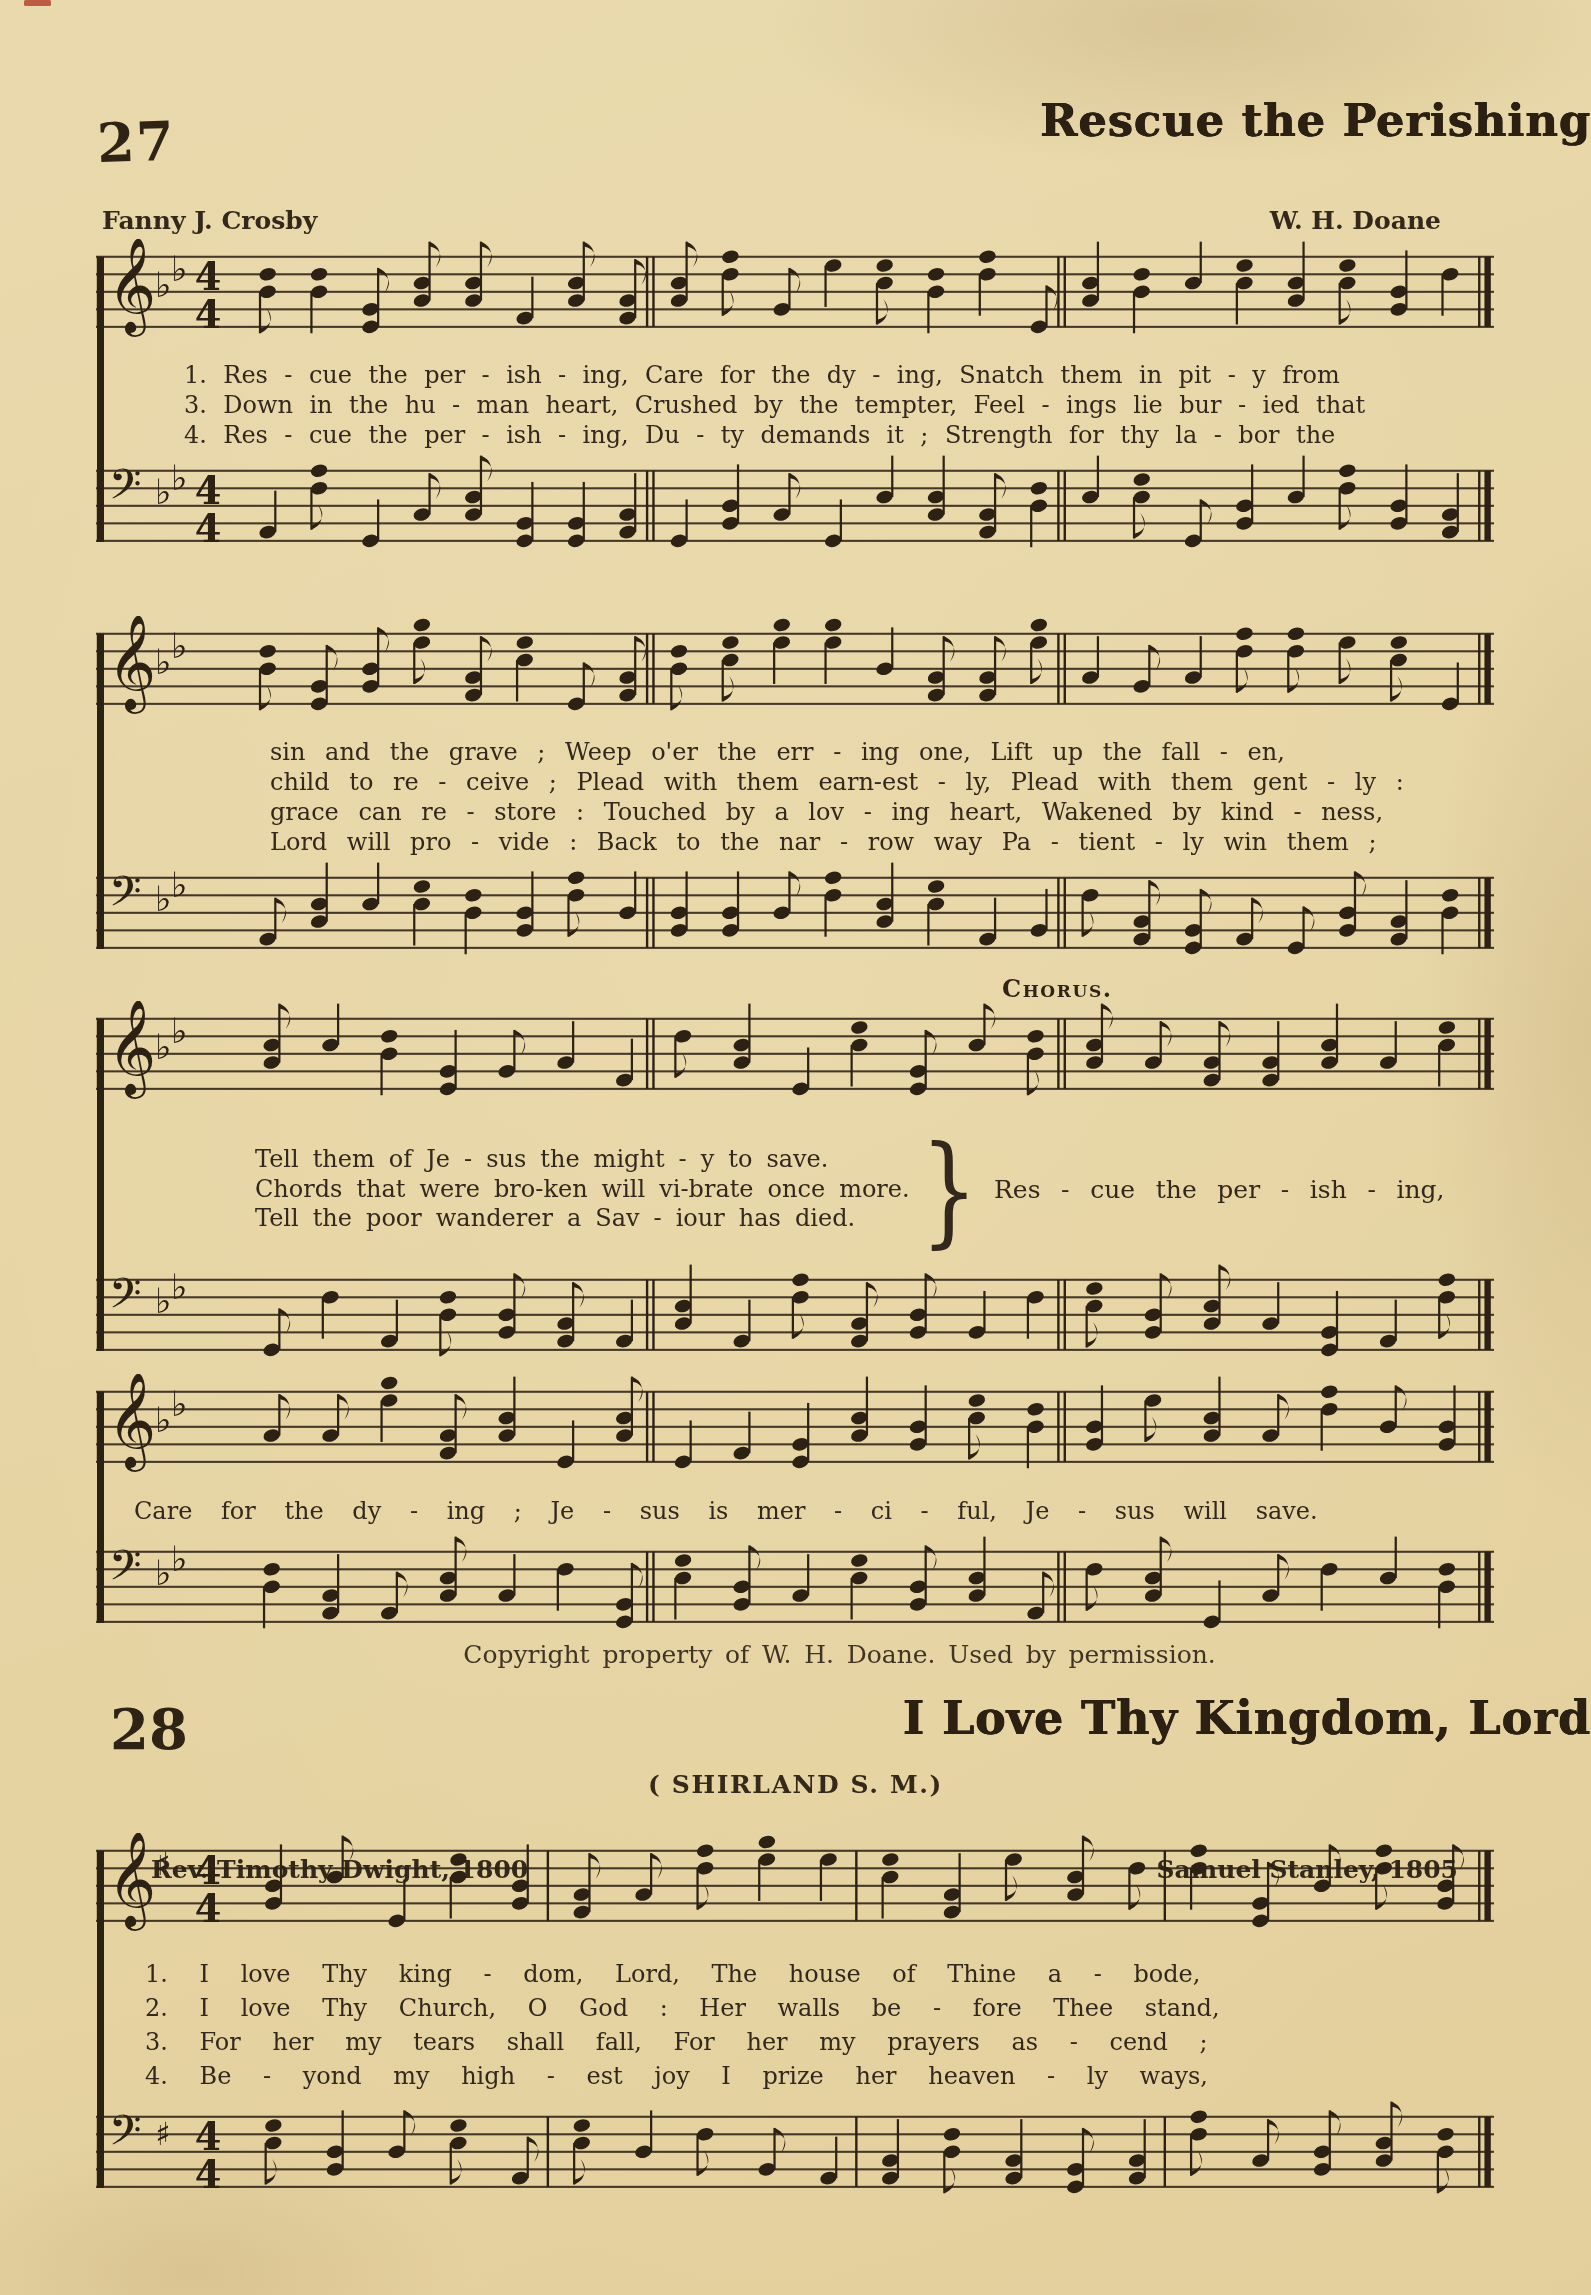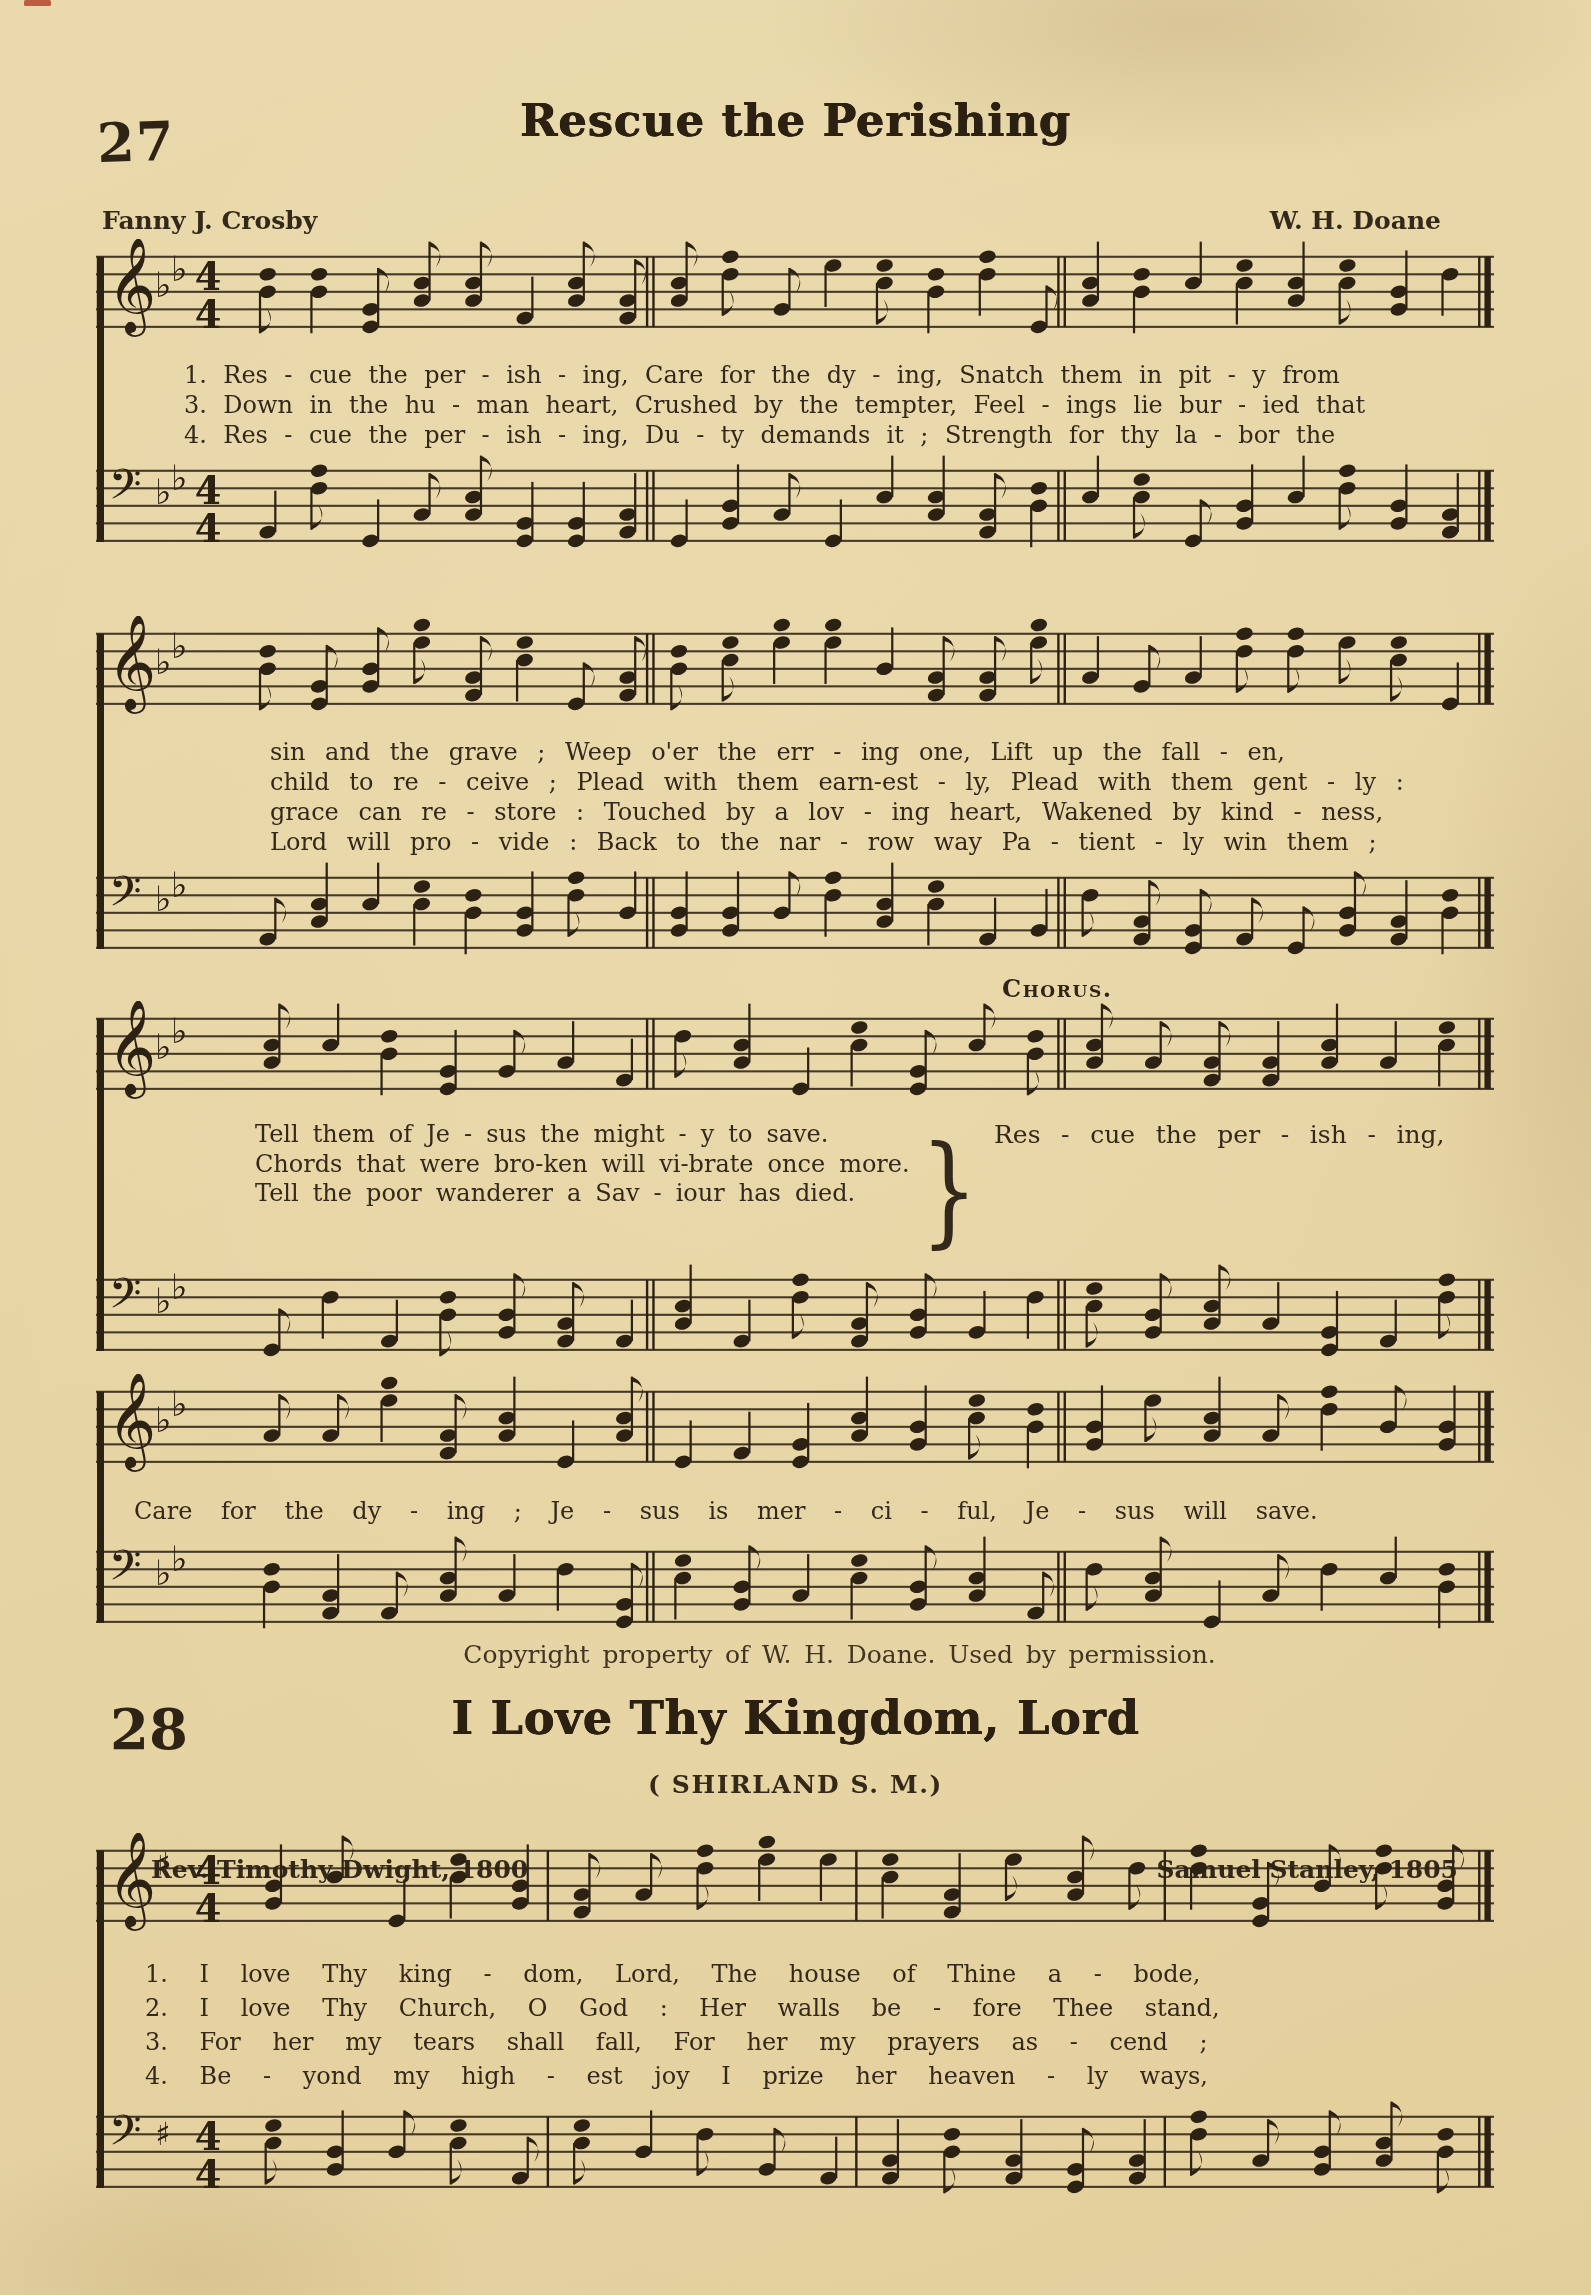--- a/index.html
+++ b/index.html
@@ -12,21 +12,21 @@
       radial-gradient(ellipse 1115px 1753px at 50% 45%, rgba(255,248,220,.10), transparent 80%),
       linear-gradient(160deg,#e9d9ac 0%, #e7d5a5 45%, #e3cf9c 100%);
     font-family:"DejaVu Serif","Liberation Serif",serif;
     color:#32271a;
   }
   .scan-mark{position:absolute;left:24px;top:0;width:27px;height:5.6px;background:#b5452f;opacity:.85;border-radius:1.6px;}
   .hymn-number{position:absolute;font-weight:bold;color:#2e2315;}
   .n27{left:97px;top:110px;font-size:54px;letter-spacing:1.6px;transform:rotate(-2deg);}
   .n28{left:110px;top:1696px;font-size:56px;}
   .hymn-title{
-    position:absolute;left:0;width:100%;text-align:center;margin:0;
+    position:absolute;left:0;width:100%;text-align:right;margin:0;
     font-weight:bold;color:#2b2012;letter-spacing:0.8px;
     text-shadow:0.5px 0 #2b2012, -0.2px 0 #2b2012;
   }
   .t27{top:94px;font-size:45px;}
   .t28{top:1691px;font-size:46px;}
   .tune-name{position:absolute;left:0;width:100%;text-align:center;top:1770px;font-size:25px;font-weight:bold;letter-spacing:1.6px;color:#35291a;}
   .credits{position:absolute;display:flex;justify-content:space-between;font-size:25px;font-weight:bold;color:#33281a;}
   .c27{left:102px;top:206px;width:1339px;}
   .c28{left:151px;top:1855px;width:1307px;}
   .system{position:absolute;left:96px;width:1398px;}
@@ -38,21 +38,21 @@
   .s28{top:1833px;}
   .staff-box{display:block;height:116px;}
   .lyrics{margin:4.8px 0 3.2px 0;}
   .lyric-line{font-size:24px;line-height:30px;white-space:nowrap;color:#33281b;}
   .verses-a{padding-left:88px;word-spacing:8.8px;}
   .verses-b{padding-left:174px;word-spacing:12px;}
   .final-line{padding-left:38px;word-spacing:21px;margin:6.4px 0 8px 0;}
   .verses-28 .lyric-line{line-height:34px;word-spacing:24px;}
   .verses-28{padding-left:49px;margin:8px 0 6.4px 0;}
   .chorus-label{position:absolute;left:1002px;top:974px;font-size:24px;font-weight:bold;font-variant:small-caps;letter-spacing:1.6px;color:#2f2416;}
-  .chorus-wrap{display:flex;margin:3.2px 0;}
+  .chorus-wrap{display:flex;align-items:center;margin:3.2px 0;}
   .chorus-lines{padding-left:159px;word-spacing:6.4px;}
   .chorus-lines .lyric-line{line-height:29.5px;}
   .brace{font-size:120px;font-weight:normal;transform:scaleX(.75);margin:0 6.4px 0 1.6px;color:#33281b;font-family:"DejaVu Serif",serif;}
   .refrain{font-size:25px;word-spacing:12.7px;color:#33281b;white-space:nowrap;}
   .copyright{position:absolute;left:0;top:1640px;width:100%;text-align:center;font-size:25px;color:#403422;word-spacing:4.8px;padding-left:44px;}
   svg text{font-family:"DejaVu Sans","Liberation Sans",sans-serif;}
   svg .ts{font-family:"DejaVu Serif",serif;font-weight:bold;}
 </style>
 </head>
 <body>

